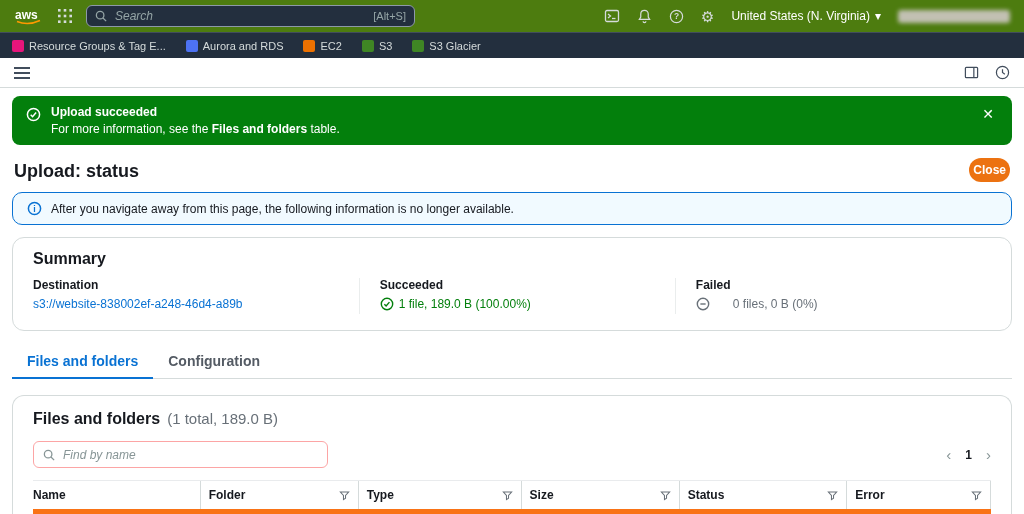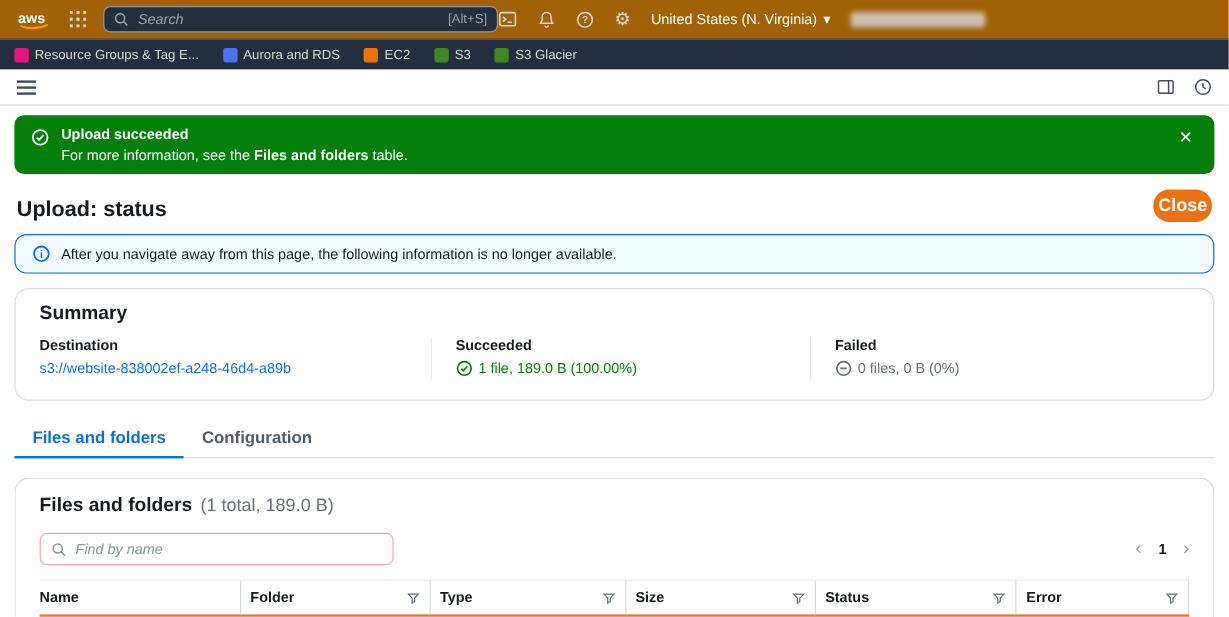--- a/index.html
+++ b/index.html
@@ -6,22 +6,22 @@
   html,body { margin:0; padding:0; }
   body {
     width:1024px; height:514px; overflow:hidden;
     font-family:"Liberation Sans","DejaVu Sans",sans-serif;
     font-size:12px; color:#16191f; background:#fff;
   }
   svg { display:block; }
 
   
   .topnav {
-    height:33px; background:#a16207; display:flex; align-items:center;
-    justify-content:flex-start; padding:0 14px; border-bottom:1px solid #414d5c;
+    height:33px; background:#4d7c0f; display:flex; align-items:center;
+    justify-content:space-between; padding:0 14px; border-bottom:1px solid #414d5c;
   }
   .nav-left { display:flex; align-items:center; gap:14px; }
   .nav-right { display:flex; align-items:center; gap:17px; }
   .nav-icon { display:flex; align-items:center; justify-content:center; cursor:pointer; }
   .search-box {
     width:329px; height:22px; border:1px solid #8d99a8; border-radius:6px;
     display:flex; align-items:center; padding:0 8px; gap:6px; background:#232f3e;
   }
   .search-box input {
     flex:1; background:transparent; border:none; outline:none; color:#fff; font-size:12px;
@@ -54,39 +54,39 @@
     background:#037f0c; border-radius:8px; color:#fff; display:flex; align-items:flex-start;
     padding:9px 14px; gap:10px;
   }
   .flash-title { font-weight:700; margin-bottom:3px; }
   .flash-msg b { font-weight:700; cursor:pointer; }
   .flash-close { margin-left:auto; background:none; border:none; color:#fff; font-size:14px; cursor:pointer; padding:2px 4px; line-height:1; }
 
   .page-header { display:flex; align-items:flex-end; justify-content:space-between; margin:13px 2px 10px; }
   .page-header h1 { font-size:18px; margin:0; font-weight:700; }
   .btn-primary {
-    background:#ec7211; border:none; color:#fff; font-weight:700; font-size:15px;
+    background:#ec7211; border:none; color:#fff; font-weight:700; font-size:12px;
     padding:5px 4px; border-radius:14px; cursor:pointer; font-family:inherit;
   }
 
   .info-alert {
     border:1px solid #0972d3; background:#f1faff; border-radius:10px;
     display:flex; align-items:center; gap:9px; padding:8px 14px; margin-bottom:12px;
   }
 
   .card { background:#fff; border:1px solid #d5dbdb; border-radius:12px; }
   .summary-card { padding:12px 20px 16px; }
   .summary-card h2 { font-size:16px; margin:0 0 10px; font-weight:700; }
   .summary-grid { display:grid; grid-template-columns:34% 33% 33%; }
   .summary-col { padding-right:16px; }
   .summary-col + .summary-col { border-left:1px solid #eaeded; padding-left:20px; }
   .field-label { font-weight:700; margin-bottom:5px; }
   .link { color:#0972d3; text-decoration:none; cursor:pointer; }
   .status-ok { color:#037f0c; display:inline-flex; align-items:center; gap:5px; }
-  .status-muted { color:#687078; display:inline-flex; align-items:center; gap:5px; }
+  .status-muted { color:#687078; display:inline-flex; align-items:center; gap:23px; }
 
   .tabs { display:flex; border-bottom:1px solid #d5dbdb; margin-top:16px; }
   .tab { font-size:14px; font-weight:700; padding:6px 15px 8px; cursor:pointer; color:#545b64; }
   .tab.active { color:#0972d3; border-bottom:2px solid #0972d3; margin-bottom:-1px; }
 
   .files-card { margin-top:16px; padding:14px 20px 0; border-bottom:none; border-bottom-left-radius:0; border-bottom-right-radius:0; }
   .files-title { display:flex; align-items:baseline; gap:7px; }
   .files-title h2 { font-size:16px; margin:0; font-weight:700; }
   .files-count { color:#687078; font-size:15px; }
   .controls { display:flex; align-items:center; justify-content:space-between; margin-top:13px; }

